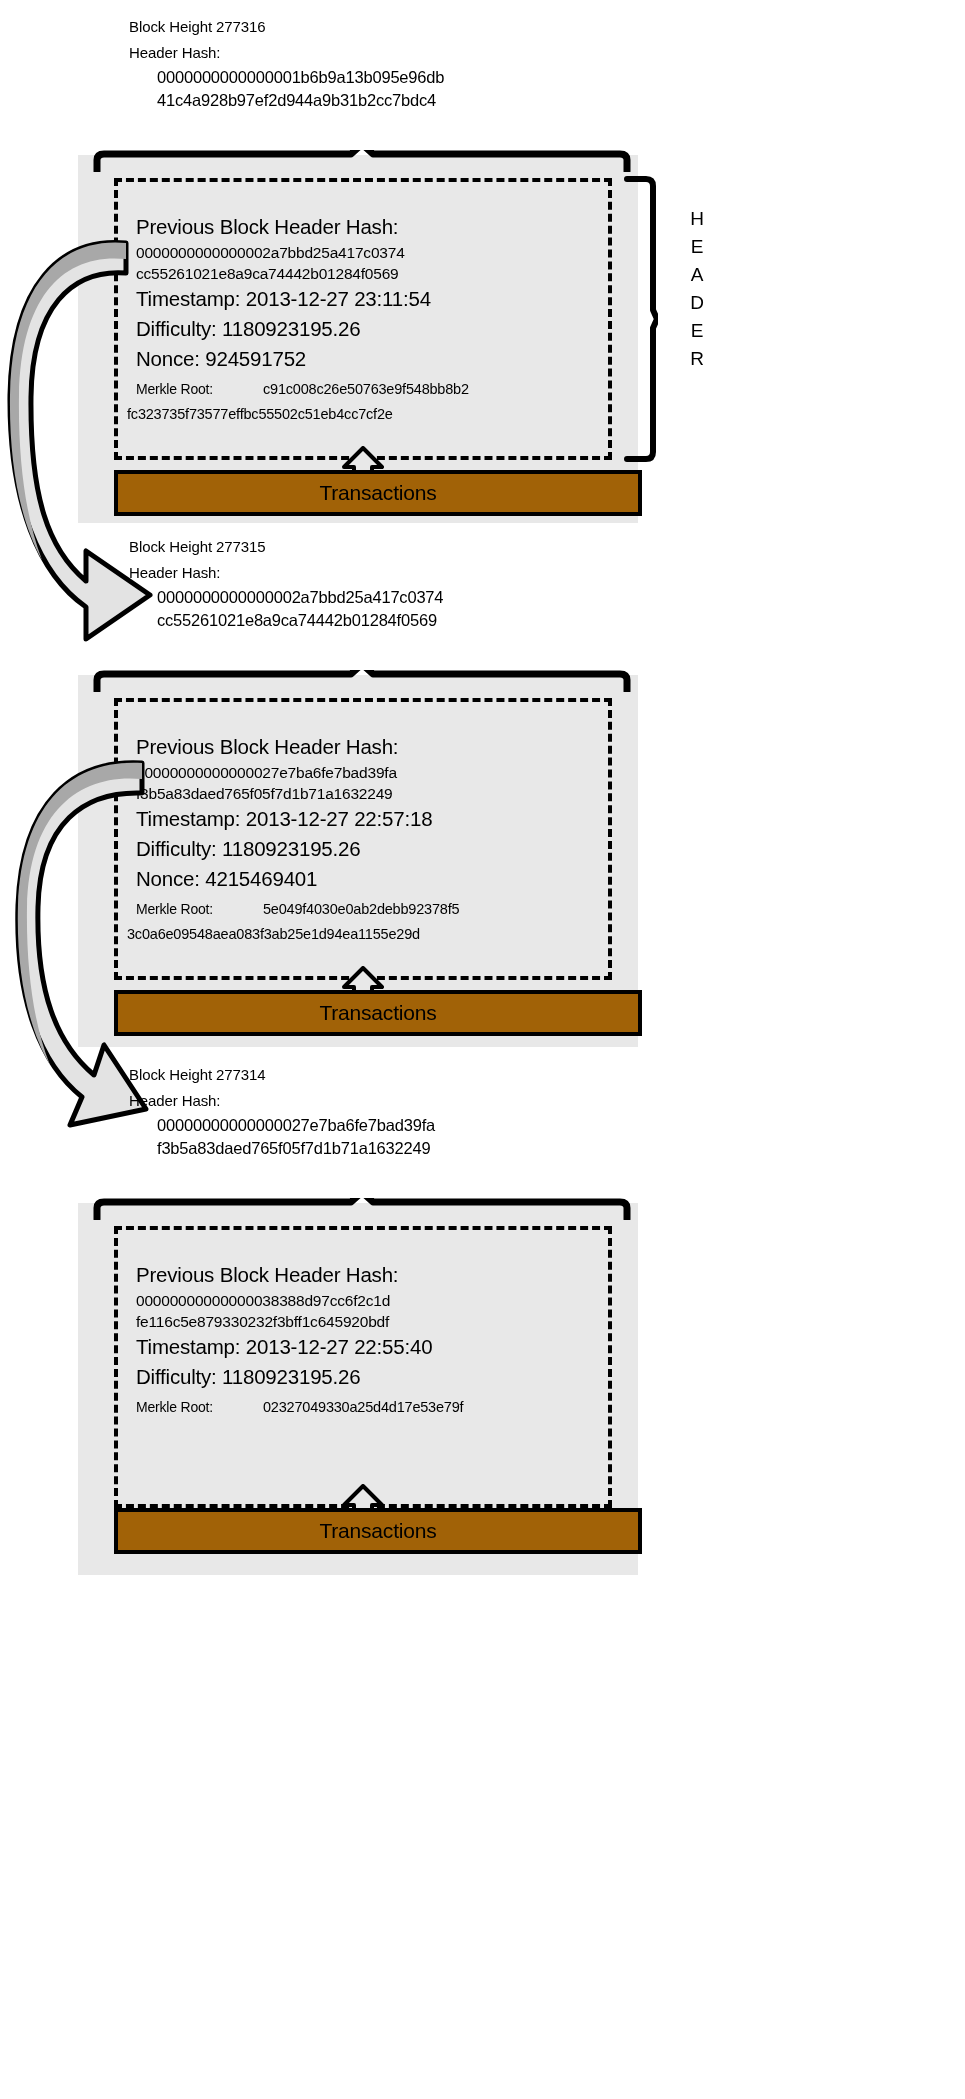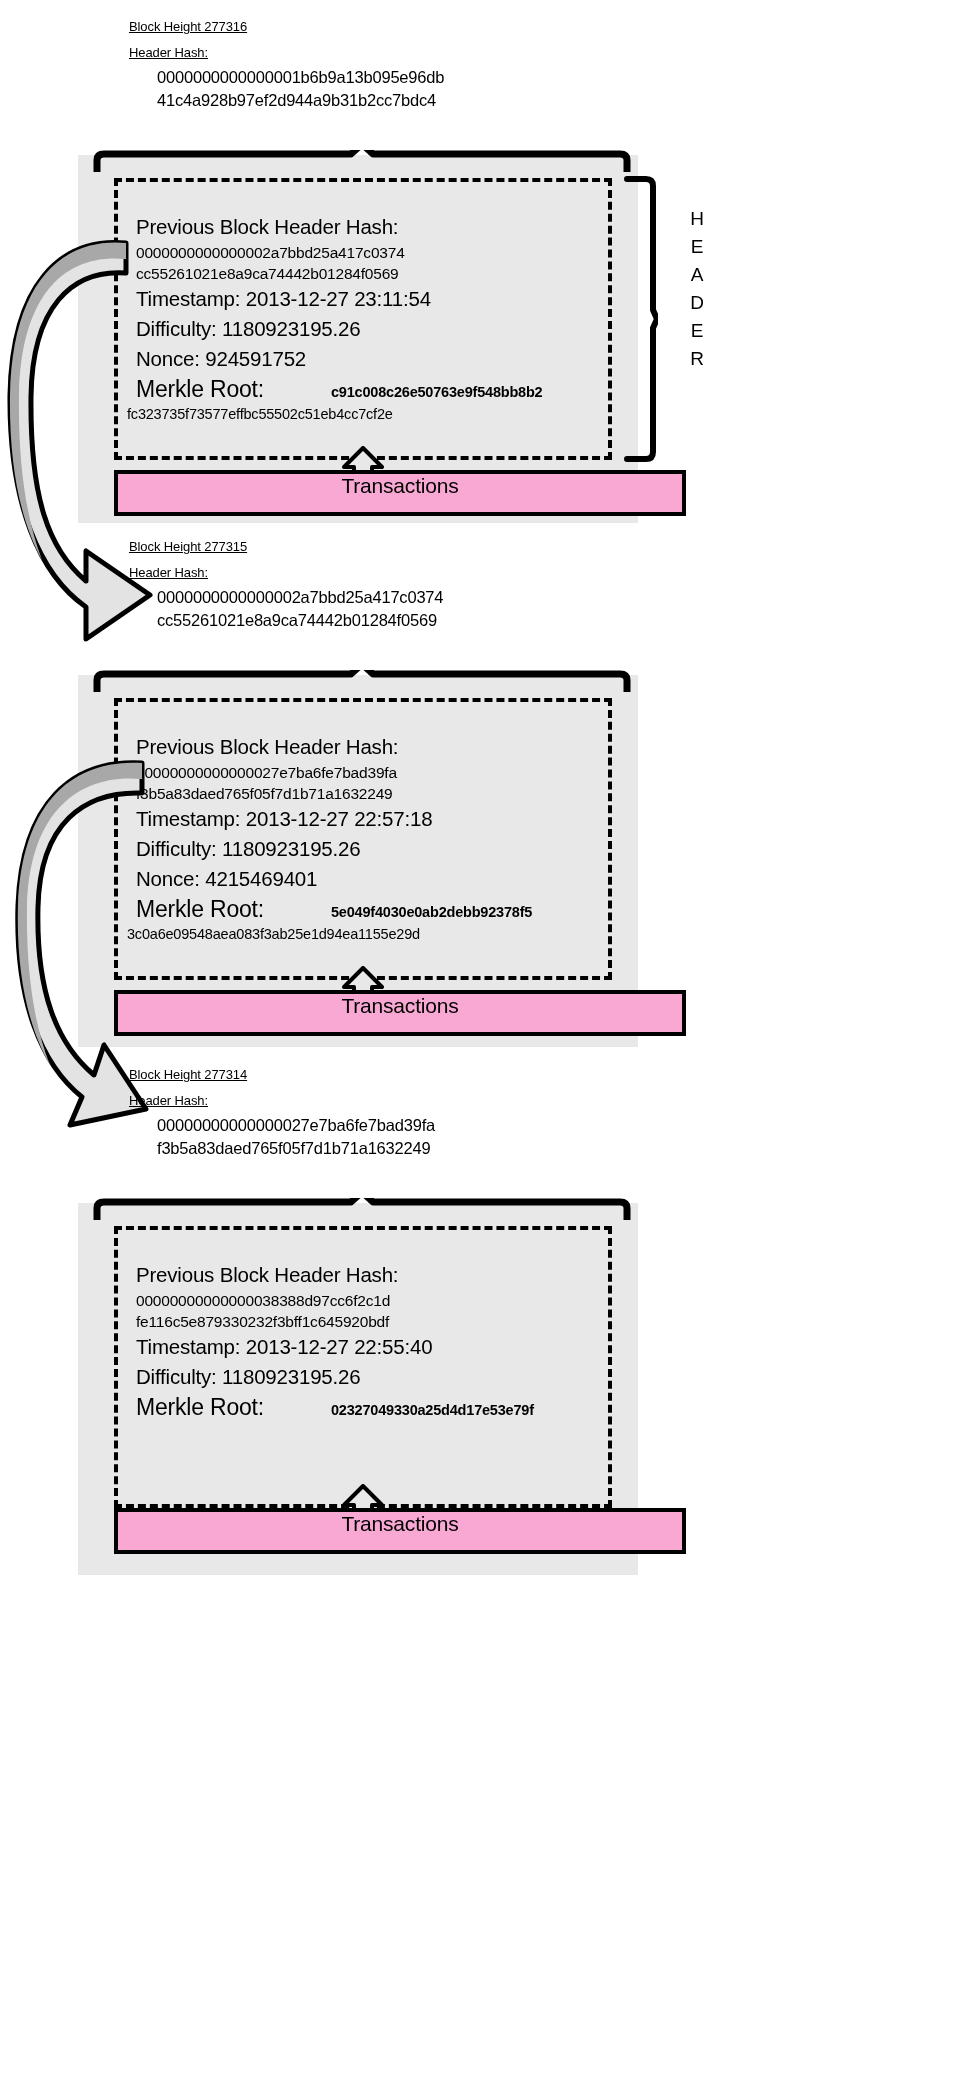--- a/index.html
+++ b/index.html
@@ -23,25 +23,24 @@
     height: 2099px;
   }
 
   
   .caption {
     position: absolute;
     left: 129px;
     width: 430px;
   }
   .caption .cap-line {
-    font-size: 13px;
+    font-size: 15px;
     line-height: 26px;
     letter-spacing: -0.1px;
     white-space: nowrap;
-    text-decoration: underline;
   }
   .caption .cap-hash {
     font-size: 16.5px;
     line-height: 23px;
     letter-spacing: -0.2px;
     white-space: nowrap;
     margin-left: 28px;
   }
 
   #caption-1 { top: 14px; }
@@ -100,49 +99,48 @@
     line-height: 21px;
     letter-spacing: -0.2px;
     white-space: nowrap;
   }
   .merkle-row {
     display: flex;
     align-items: baseline;
     white-space: nowrap;
   }
   .merkle-row .mr-label {
-    font-size: 23px;
+    font-size: 14px;
     line-height: 30px;
     letter-spacing: -0.2px;
   }
   .merkle-row .mr-hash {
     font-size: 14.5px;
     letter-spacing: -0.2px;
-    margin-left: 67px;
-    font-weight: bold;
+    margin-left: 50px;
   }
   .merkle-tail {
     font-size: 14.5px;
     line-height: 20px;
     letter-spacing: -0.2px;
     margin-left: -9px;
     white-space: nowrap;
   }
 
   
   .tx-bar {
     position: absolute;
     left: 114px;
-    width: 572px;
+    width: 528px;
     height: 46px;
     border: 4px solid #000;
     box-sizing: border-box;
-    background: #f9a8d4;
+    background: #a16207;
     display: flex;
-    align-items: flex-start;
+    align-items: center;
     justify-content: center;
   }
   .tx-bar span {
     font-size: 21px;
     letter-spacing: -0.2px;
   }
   #tx-bar-1 { top: 470px; }
   #tx-bar-2 { top: 990px; }
   #tx-bar-3 { top: 1508px; }
 

